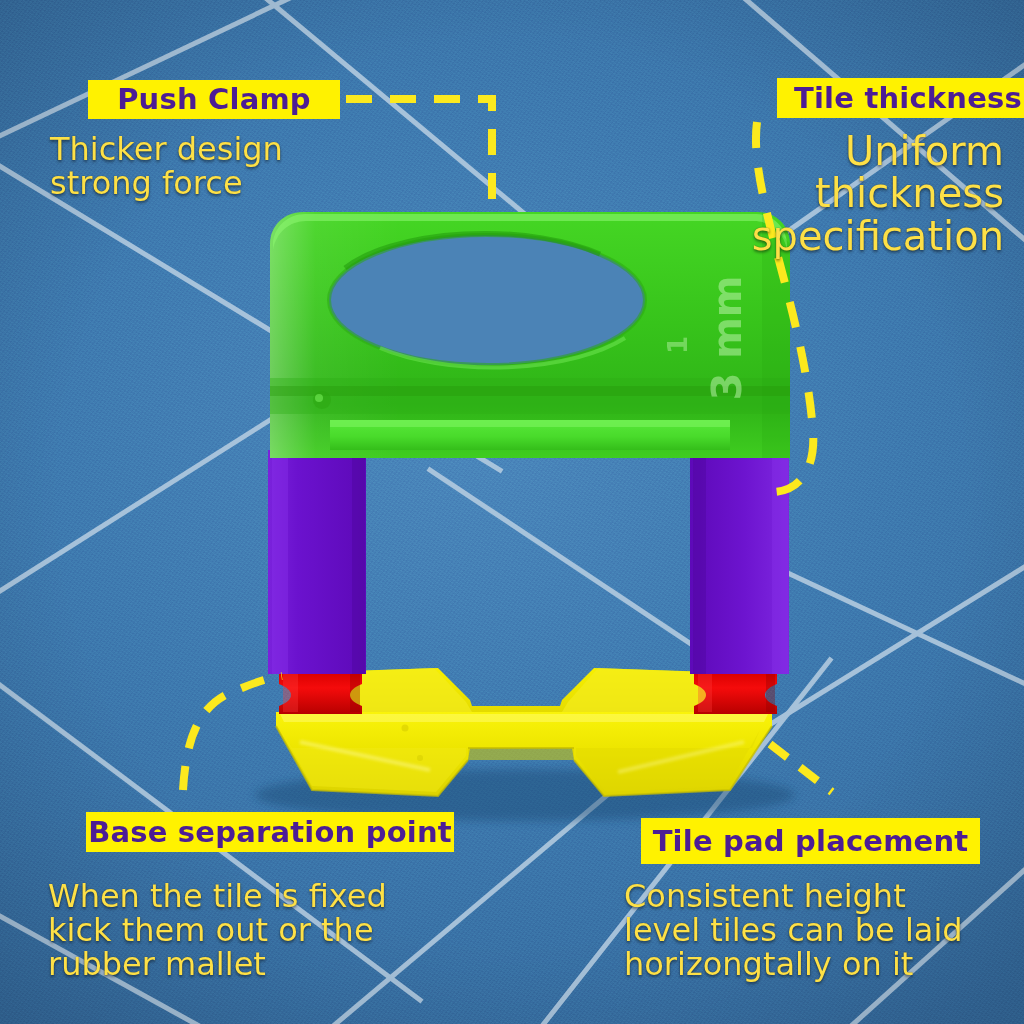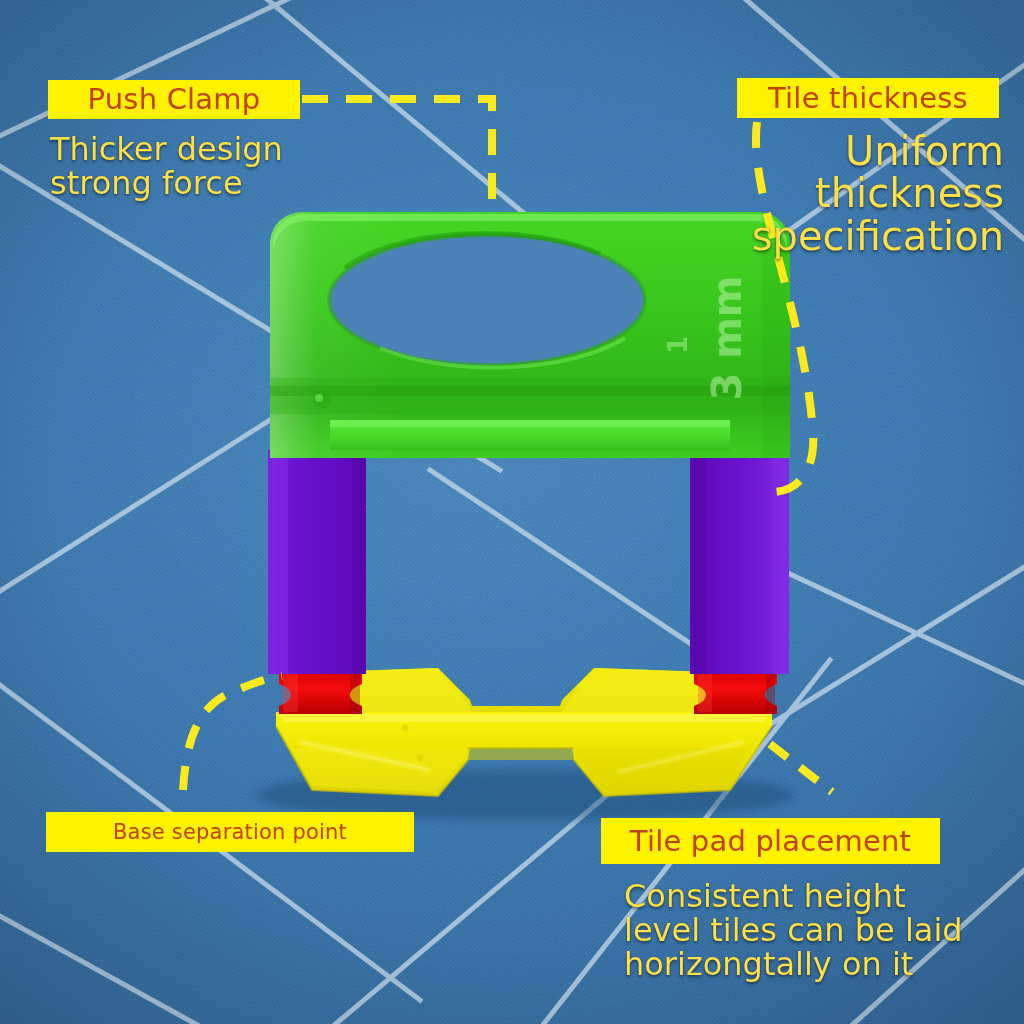--- a/index.html
+++ b/index.html
@@ -25,37 +25,38 @@
     background:radial-gradient(ellipse 820px 820px at 50% 48%, rgba(0,0,0,0) 55%, rgba(0,0,0,.17) 100%);
   }
   .grout-wrap{position:absolute;inset:0;}
   .grout-wrap svg{position:absolute;inset:0;}
 
   
   .clip{position:absolute;left:0;top:0;width:1024px;height:1024px;}
 
   
   .tagbox{
-    position:absolute;background:#FFF200;color:#c2410c;
-    font-weight:400;letter-spacing:.2px;line-height:1;
+    position:absolute;background:#FFF200;color:#4c1d95;
+    font-weight:700;letter-spacing:.2px;line-height:1;
     display:flex;align-items:center;justify-content:center;
     white-space:nowrap;
+    margin-left:40px;
   }
   .sub{
     position:absolute;color:#fde047;font-weight:400;line-height:1.06;
     text-shadow:0 2px 3px rgba(0,0,0,.45), 0 0 1px rgba(0,0,0,.5);
     white-space:pre-line;
   }
 
   
   #tag-push      {left:48px;  top:80px;  width:252px; height:39px; font-size:29px;}
   #sub-push      {left:50px;  top:133px; font-size:32px;}
   #tag-partition {left:737px; top:78px;  width:262px; height:40px; font-size:29px;}
   #sub-partition {left:600px; top:130px; width:404px; font-size:40px; text-align:right;}
-  #tag-base      {left:46px;  top:812px; width:368px; height:40px; font-size:21px;}
+  #tag-base      {left:46px;  top:812px; width:368px; height:40px; font-size:29px;}
   #sub-base      {left:48px;  top:880px; font-size:32px;}
   #tag-pad       {left:601px; top:818px; width:339px; height:46px; font-size:29px;}
   #sub-pad       {left:592px; top:880px; font-size:32px;margin-left:32px;}
 
   .leaders{position:absolute;inset:0;pointer-events:none;}
 </style>
 </head>
 <body>
 
 <div id="stage">
@@ -264,19 +265,22 @@
   <div class="tagbox" id="tag-push">Push Clamp</div>
   <div class="sub" id="sub-push">Thicker design
 strong force</div>
 
   <div class="tagbox" id="tag-partition">Tile thickness</div>
   <div class="sub" id="sub-partition">Uniform
 thickness
 specification</div>
 
   <div class="tagbox" id="tag-base">Base separation point</div>
+  <div class="sub" id="sub-base">When the tile is fixed
+kick them out or the
+rubber mallet</div>
 
   <div class="tagbox" id="tag-pad">Tile pad placement</div>
   <div class="sub" id="sub-pad">Consistent height
 level tiles can be laid
 horizongtally on it</div>
 
 </div>
 
 </body></html>

